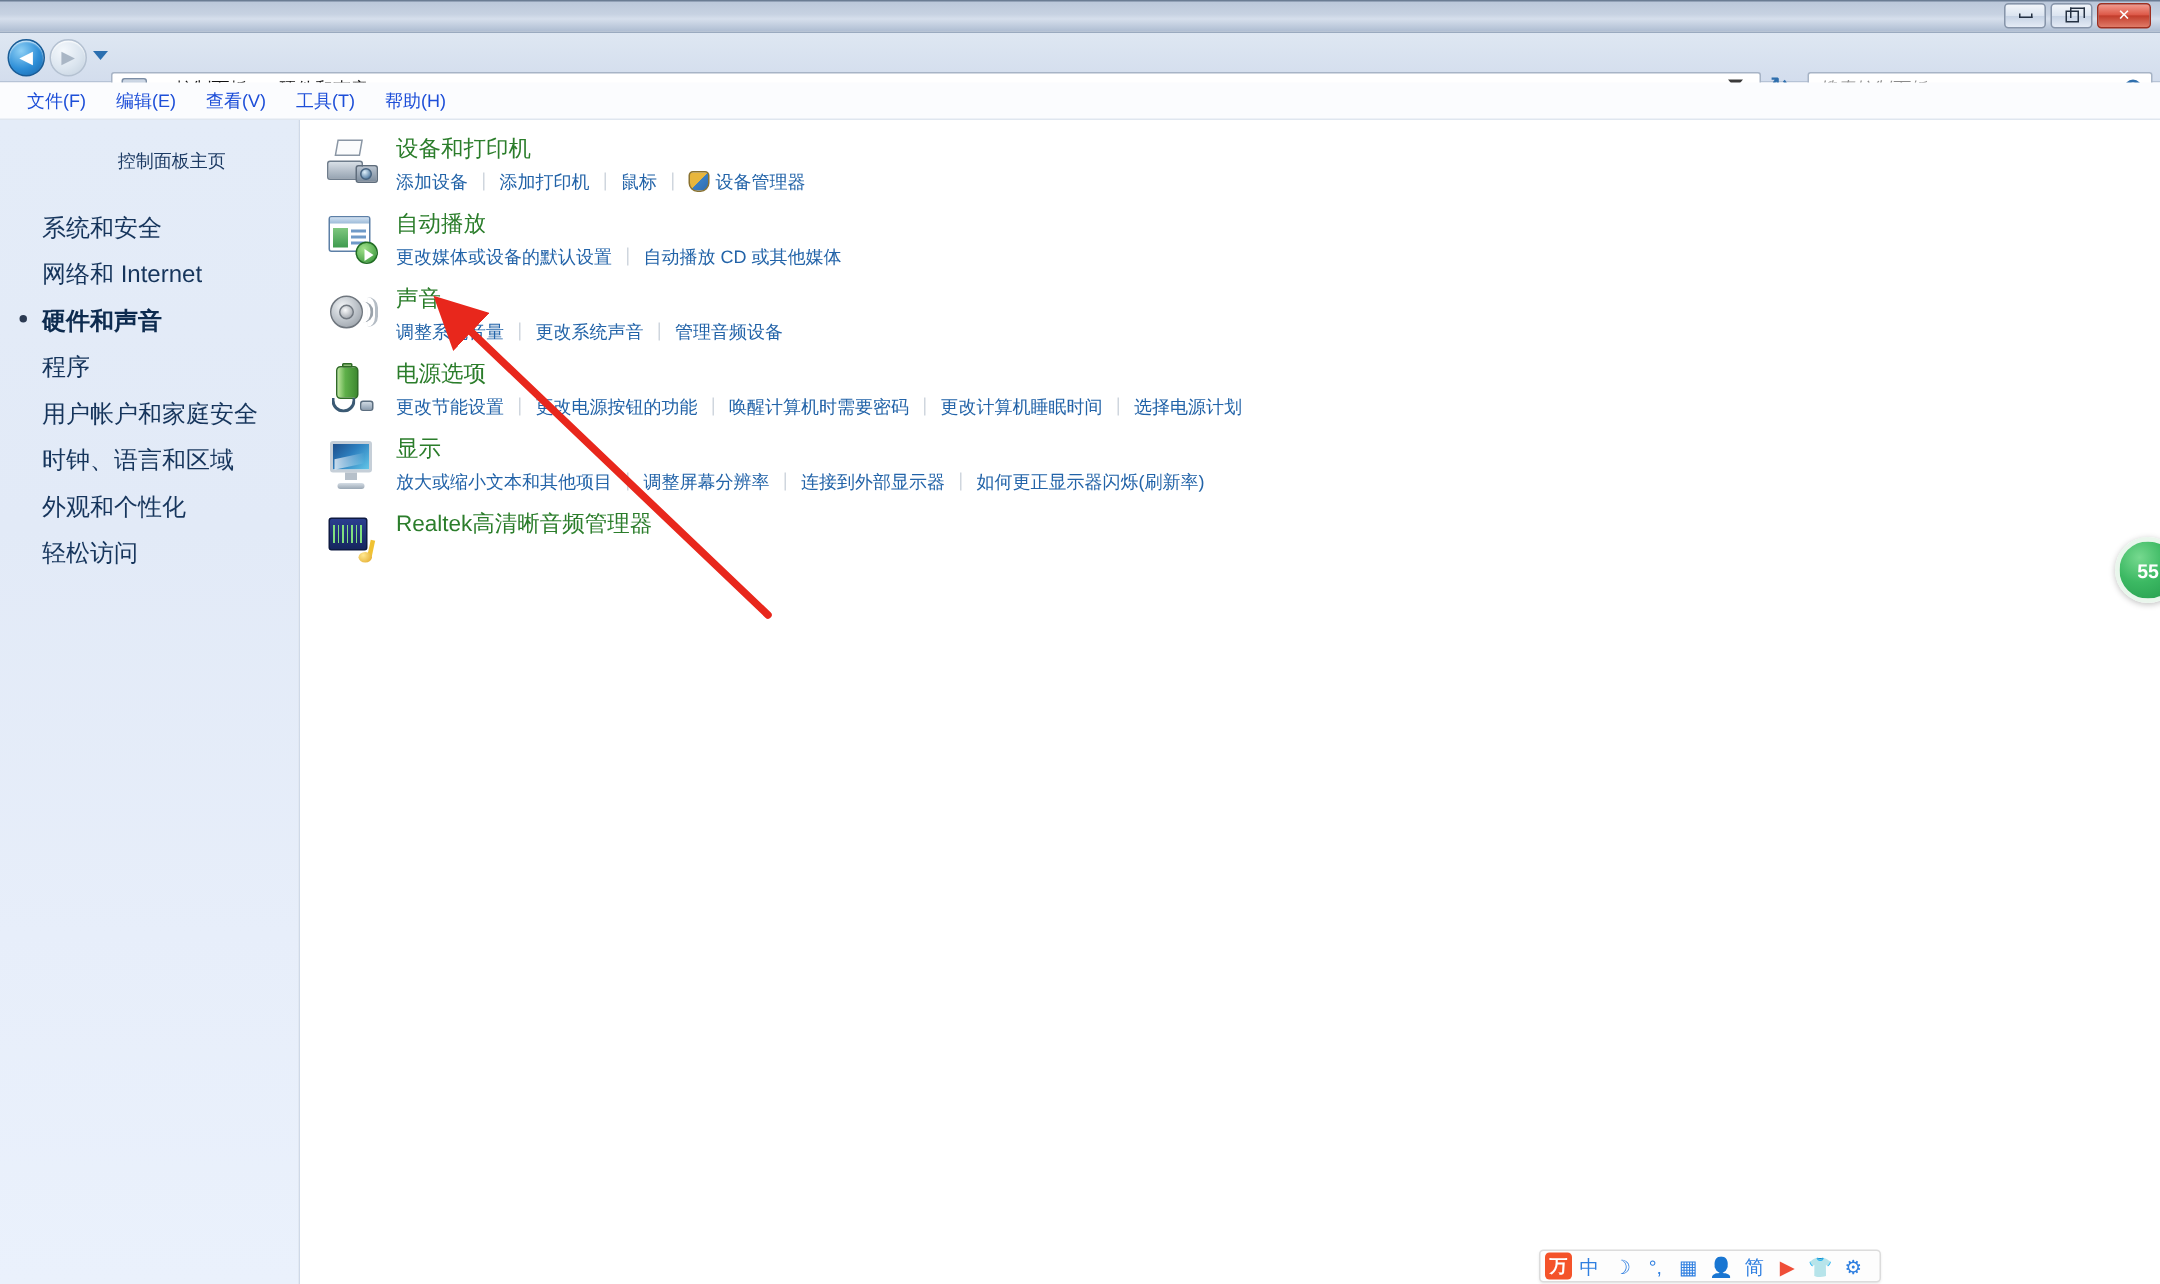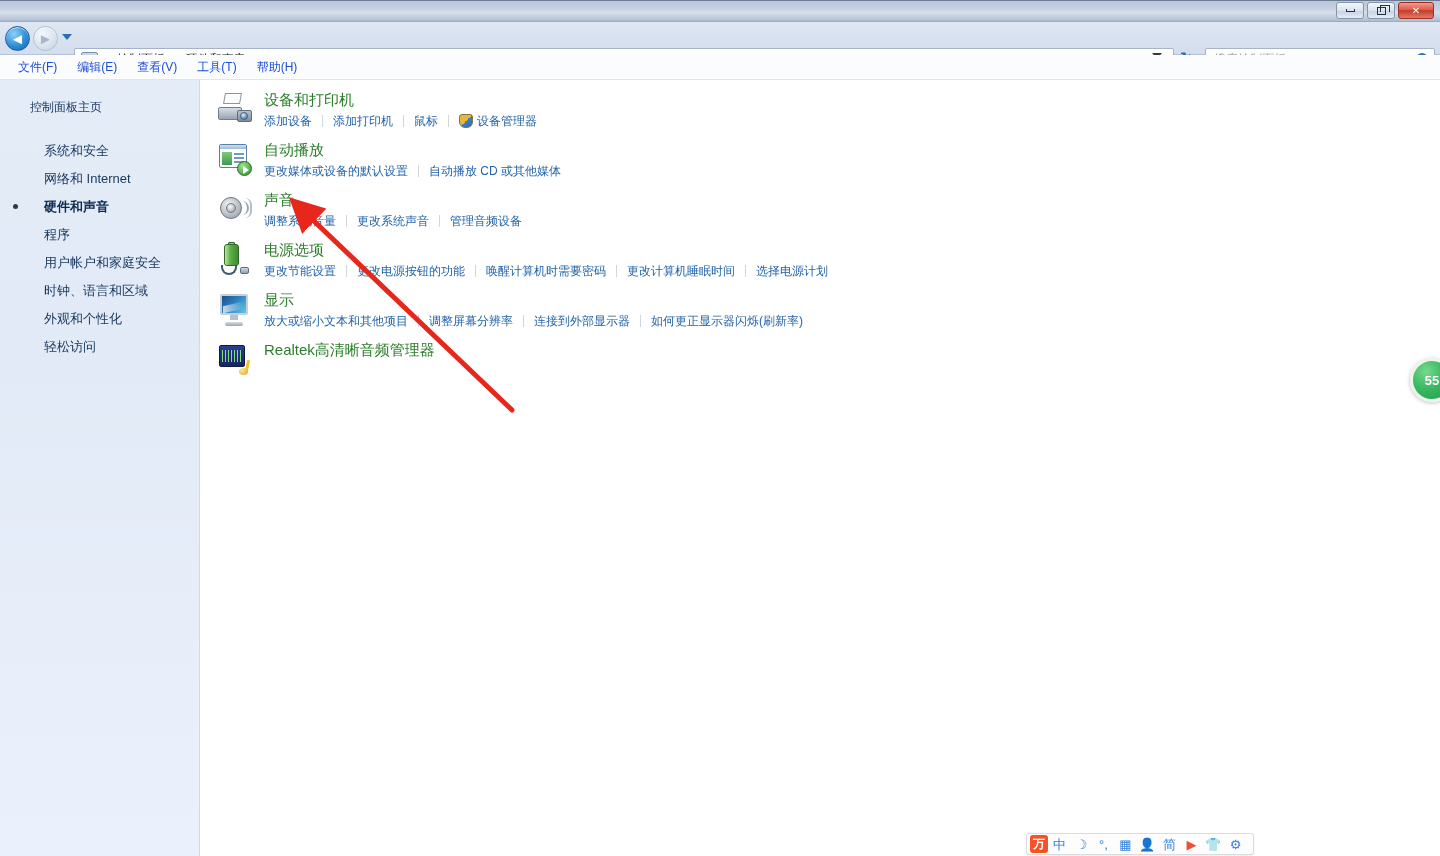--- a/index.html
+++ b/index.html
@@ -111,24 +111,24 @@
   }
   .menuitem{ font-size:12px; color:#1d4ed8; padding:3px 10px; cursor:pointer; }
 
   
   #sidebar{
     position:absolute; left:0; top:80px; width:200px; height:776px;
     background:linear-gradient(to bottom,#e4ecf8 0%,#e2eaf7 35%,#e7eefa 70%,#eaf1fc 100%);
     border-right:1px solid #cfd9e8;
     padding-top:15px;
   }
-  .side-home{ font-size:12px; color:#1c3a63; padding:4px 0 4px 30px; cursor:pointer; }
+  .side-home{ font-size:12px; color:#1c3a63; padding:4px 0 4px 30px; cursor:pointer;text-align:center; }
   .side-gap{ height:17px; }
   .side-item{
-    font-size:13px; color:#16355c; padding:5px 0 5px 44px; cursor:pointer; position:relative;
+    font-size:16px; color:#16355c; padding:5px 0 5px 28px; cursor:pointer; position:relative;
   }
   .side-item.active{ font-weight:bold; color:#0d2b4f; }
   .side-item.active:before{
     content:""; position:absolute; left:13px; top:11px; width:5px;height:5px;
     border-radius:50%; background:#2b3a52;
   }
 
   
   #content{
     position:absolute; left:200px; top:80px; width:1240px; height:776px;

